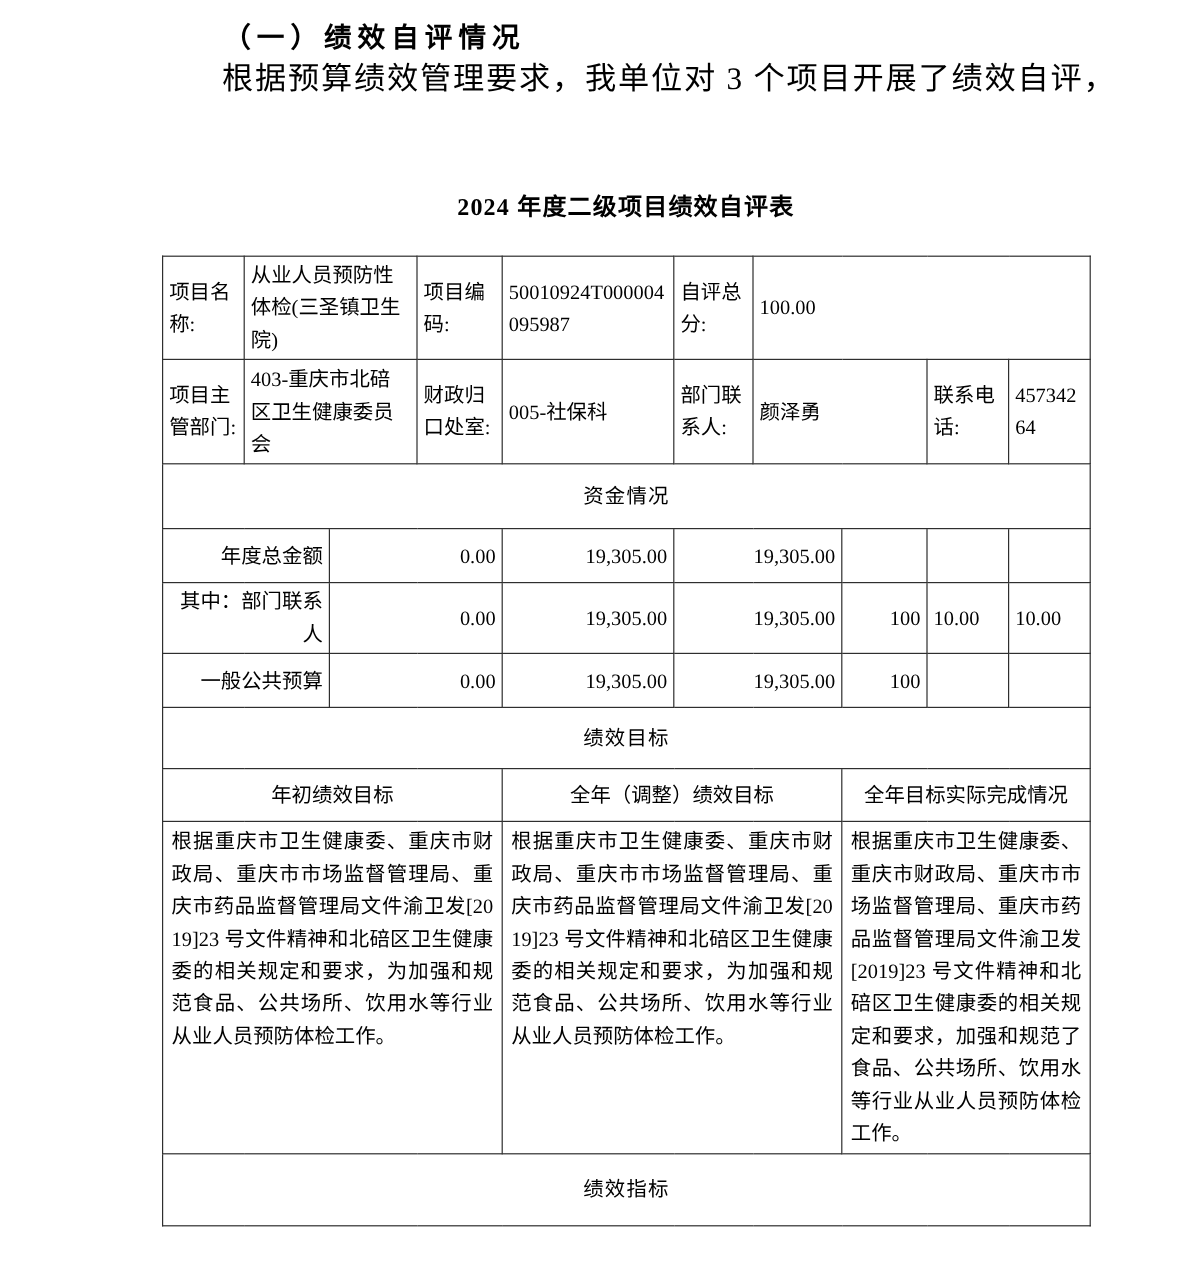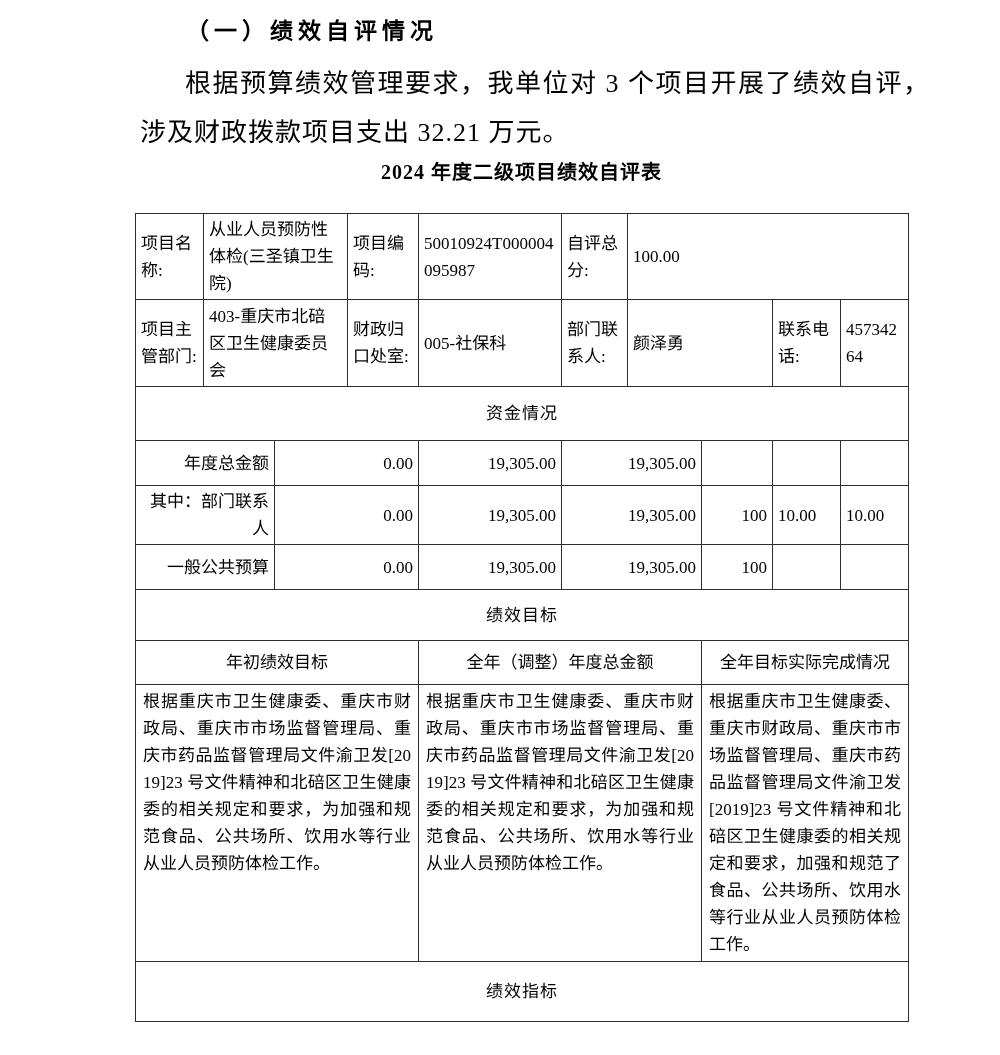--- a/index.html
+++ b/index.html
@@ -11,21 +11,21 @@
     font-family: "Liberation Serif", "DejaVu Serif", serif;
   }
   .page { position: relative; width: 1000px; height: 1055px; }
 
   .section-heading {
     position: absolute; left: 186px; top: 12px;
     font-size: 23px; font-weight: bold; letter-spacing: 5px;
     white-space: nowrap;
   }
   .para-line { position: absolute; font-size: 26px; white-space: nowrap; }
-  .para-line.l1 { left: 185px; top: 62px; letter-spacing: 1.5px; }
+  .para-line.l1 { left: 185px; top: 44px; letter-spacing: 1.5px; }
   .para-line.l2 { left: 140px; top: 111px; letter-spacing: 1px; }
 
   .doc-title {
     position: absolute; left: 135px; top: 156px; width: 773px;
     text-align: center; font-size: 20px; font-weight: bold;
     letter-spacing: 1px; white-space: nowrap;
   }
 
   table.selfeval {
     position: absolute; left: 135px; top: 213px;
@@ -63,21 +63,20 @@
   tr.r-goal-body { height: 277px; }
   tr.r-sec-ind { height: 60px; }
 </style>
 </head>
 <body>
 
 <div class="page">
 
   <div class="section-heading">（一）绩效自评情况</div>
   <div class="para-line l1">根据预算绩效管理要求，我单位对 3 个项目开展了绩效自评，</div>
-  <div class="para-line l2">涉及财政拨款项目支出 32.21 万元。</div>
   <div class="doc-title">2024 年度二级项目绩效自评表</div>
 
   <table class="selfeval">
     <colgroup>
       <col style="width:68px">
         <col style="width:71px">
         <col style="width:73px">
         <col style="width:71px">
       <col style="width:143px">
         <col style="width:66px">
@@ -142,21 +141,21 @@
       <td class="num-r"></td>
       <td class="num-r"></td>
     </tr>
 
     <tr class="r-sec-goal">
       <td class="sec" colspan="10">绩效目标</td>
     </tr>
 
     <tr class="r-goal-head">
       <td class="chead" colspan="4">年初绩效目标</td>
-      <td class="chead" colspan="3">全年（调整）年度总金额</td>
+      <td class="chead" colspan="3">全年（调整）绩效目标</td>
       <td class="chead" colspan="3">全年目标实际完成情况</td>
     </tr>
 
     <tr class="r-goal-body">
       <td class="goal" colspan="4">根据重庆市卫生健康委、重庆市财政局、重庆市市场监督管理局、重庆市药品监督管理局文件渝卫发[2019]23 号文件精神和北碚区卫生健康委的相关规定和要求，为加强和规范食品、公共场所、饮用水等行业从业人员预防体检工作。</td>
       <td class="goal" colspan="3">根据重庆市卫生健康委、重庆市财政局、重庆市市场监督管理局、重庆市药品监督管理局文件渝卫发[2019]23 号文件精神和北碚区卫生健康委的相关规定和要求，为加强和规范食品、公共场所、饮用水等行业从业人员预防体检工作。</td>
       <td class="goal" colspan="3">根据重庆市卫生健康委、重庆市财政局、重庆市市场监督管理局、重庆市药品监督管理局文件渝卫发[2019]23 号文件精神和北碚区卫生健康委的相关规定和要求，加强和规范了食品、公共场所、饮用水等行业从业人员预防体检工作。</td>
     </tr>
 
     <tr class="r-sec-ind">

